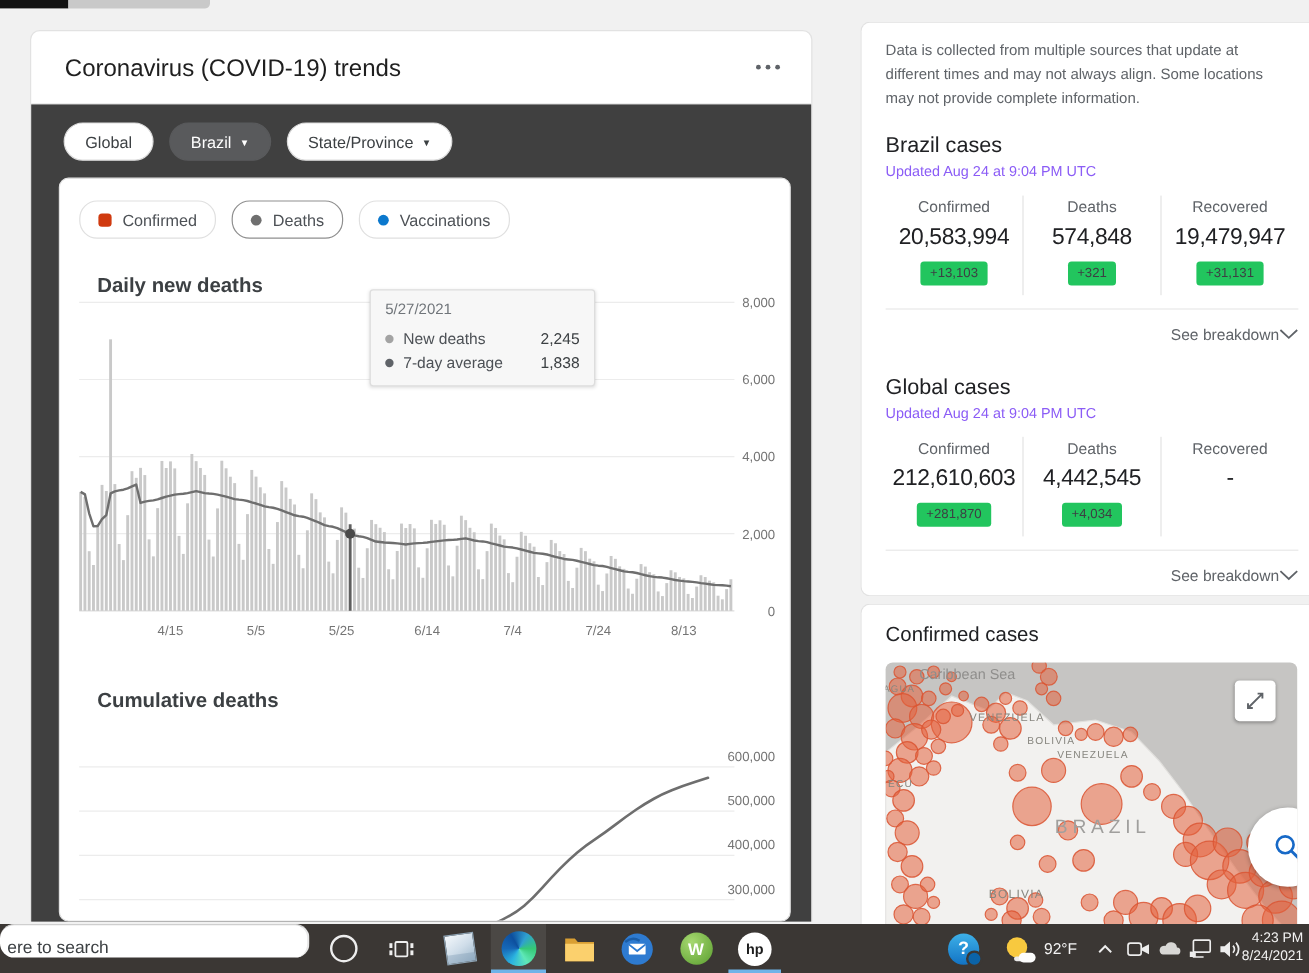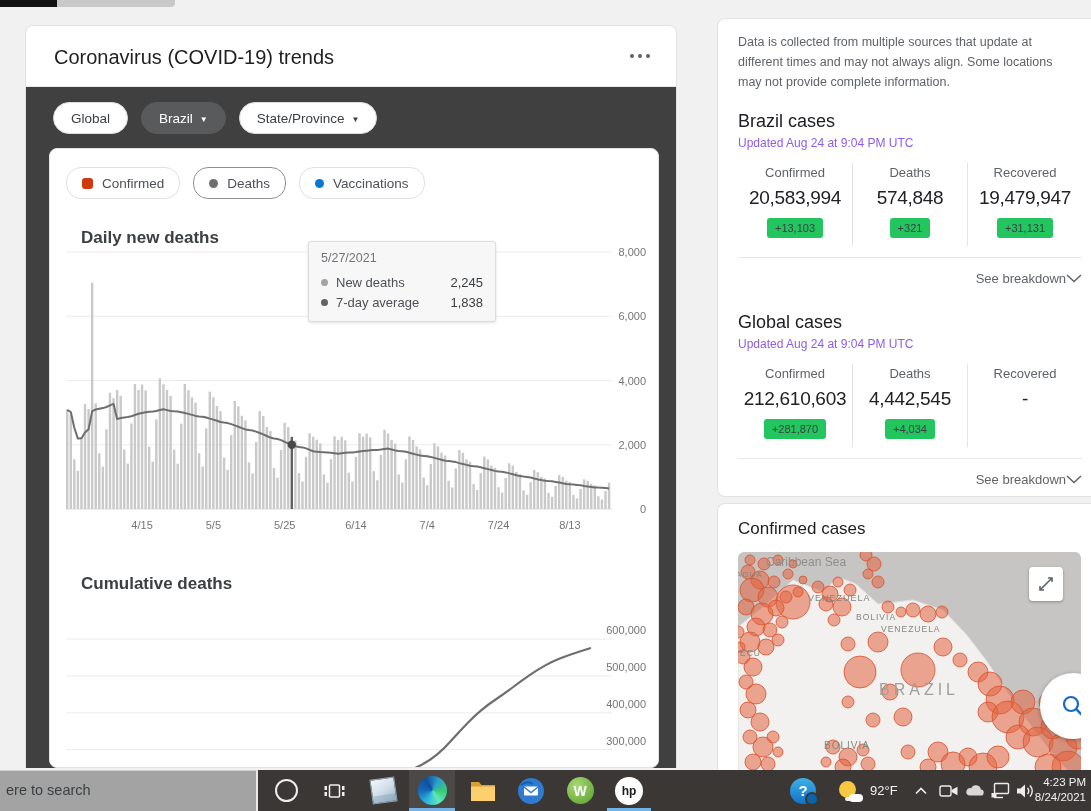--- a/index.html
+++ b/index.html
@@ -65,23 +65,23 @@
   .map{position:relative;margin-top:13px;width:343px;height:230px;border-radius:6px;overflow:hidden;background:#c6c5c3;}
   #map-svg{position:absolute;left:0;top:0;}
   .map-label{position:absolute;color:#87867f;white-space:nowrap;pointer-events:none;}
   .map-expand-btn{position:absolute;left:291px;top:15px;width:34px;height:34px;background:#fff;border-radius:4px;
                   box-shadow:0 1px 3px rgba(0,0,0,.3);display:flex;align-items:center;justify-content:center;cursor:pointer;}
   .map-search-btn{position:absolute;left:302px;top:121px;width:66px;height:66px;background:#fff;border-radius:50%;
                   box-shadow:0 1px 4px rgba(0,0,0,.3);display:flex;align-items:center;justify-content:center;cursor:pointer;}
 
   
   .taskbar{position:absolute;left:0;top:770px;width:1091px;height:41px;background:#3b3734;}
-  .tb-search{position:absolute;left:0;top:0;width:258px;height:41px;background:#a3a3a3;border-top:1px solid #cfcfcf;
+  .tb-search{position:absolute;left:0;top:0;width:258px;height:28px;background:#ffffff;border-top:1px solid #cfcfcf;
              border-right:2px solid #e8e8e8;box-sizing:border-box;font-size:14.5px;color:#3c4043;
-             line-height:39px;padding-left:6px;cursor:text;}
+             line-height:39px;padding-left:6px;cursor:text;border-radius:12px;}
   .tb-btn{position:absolute;top:0;width:44px;height:41px;display:flex;align-items:center;justify-content:center;cursor:pointer;}
   .tb-btn.hl{background:#4b4845;box-shadow:inset 0 -3px 0 #6fb3e8;}
   .tb-btn.run{box-shadow:inset 0 -3px 0 #6fb3e8;}
   .cortana-ring{width:19px;height:19px;border:2.5px solid #ededed;border-radius:50%;}
   .edge-ball{width:29px;height:29px;border-radius:50%;
              background:conic-gradient(from 150deg,#5fe8b8,#2bb3e0,#1668b8,#0d4f9e,#2f9fd0,#35c977,#5fe8b8);}
   .notepad{width:23px;height:23px;background:linear-gradient(150deg,#f4f8fb 0%,#cfdde9 50%,#9cb6ca 100%);
            border:1px solid #8ea4b5;transform:rotate(-8deg);box-shadow:inset 0 -7px 0 rgba(120,150,175,.35);}
   .webroot{width:27px;height:27px;border-radius:50%;background:radial-gradient(circle at 35% 30%,#a6d870,#5a9e2f);
            color:#fff;font-weight:bold;font-size:14px;display:flex;align-items:center;justify-content:center;}

